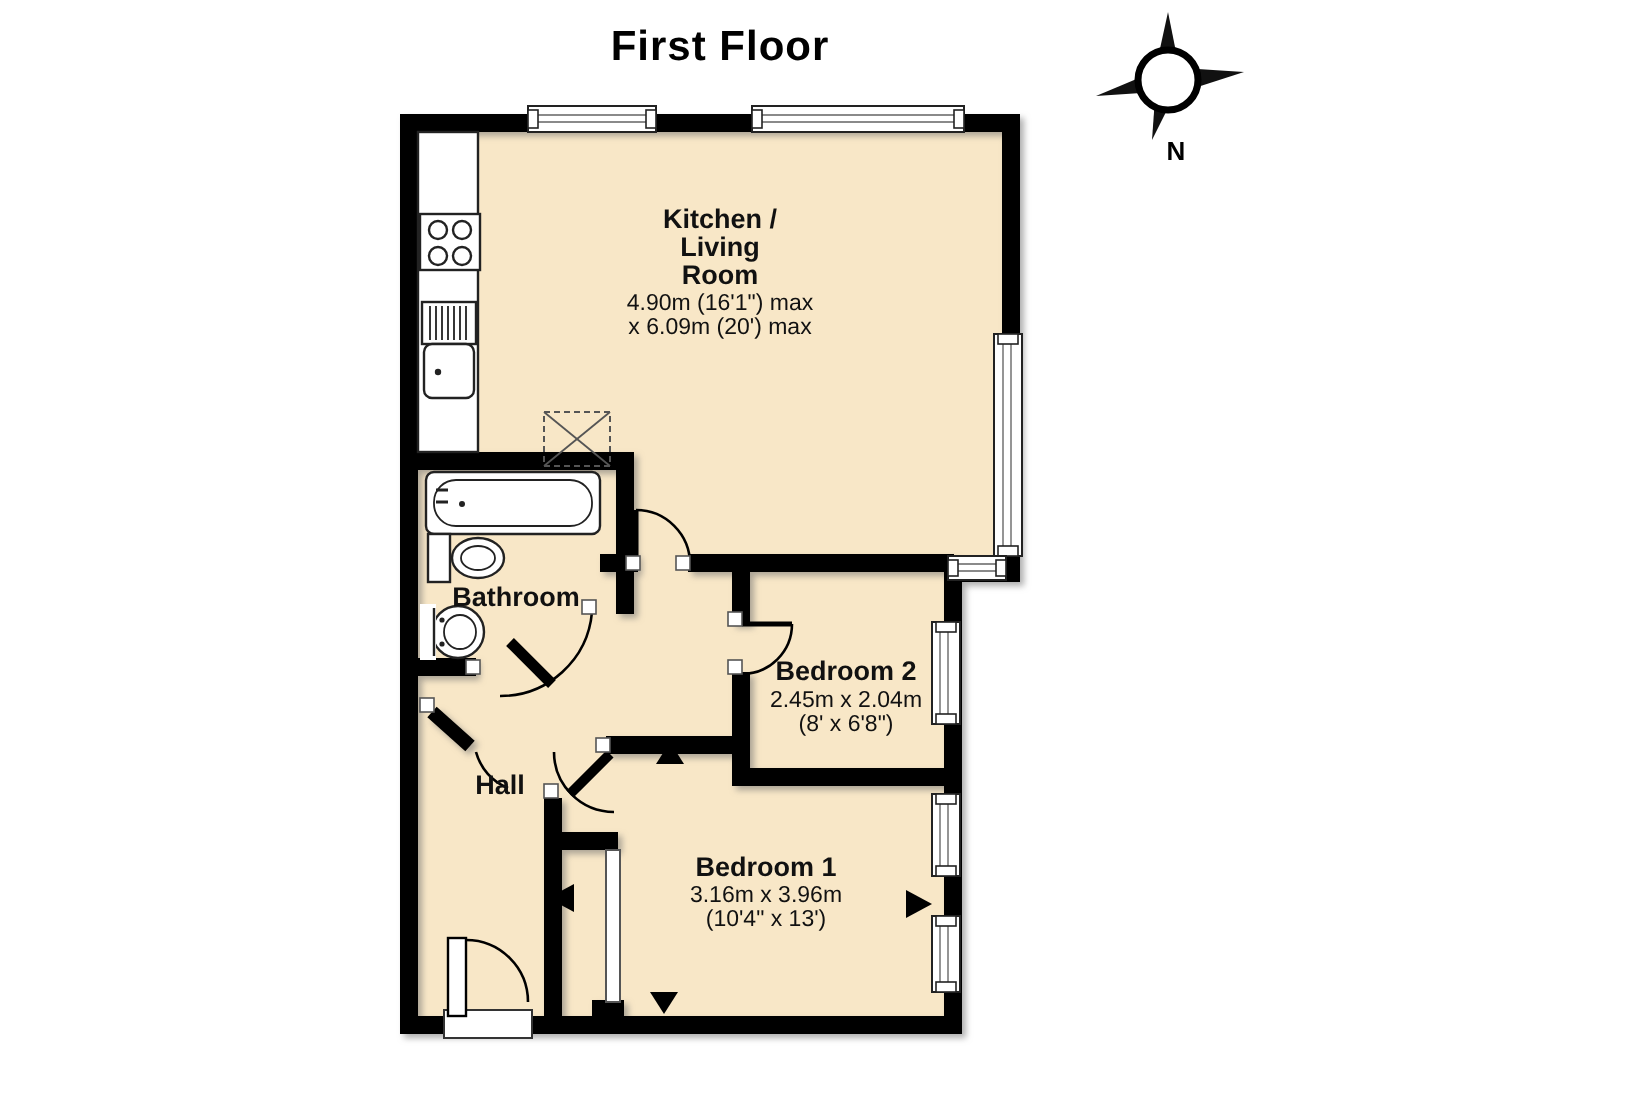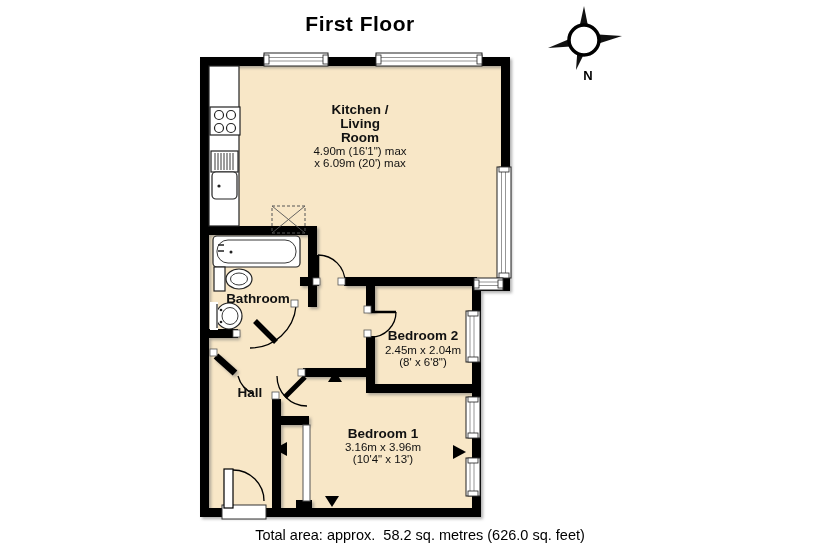--- a/index.html
+++ b/index.html
@@ -225,14 +225,13 @@
     <g>
       <polygon fill="#111" points="584,6 577,38 589,31"></polygon>
       <polygon fill="#111" points="548,48 579,35 578,46"></polygon>
       <polygon fill="#111" points="622,36 591,34 591,46"></polygon>
       <polygon fill="#111" points="576,70 578,42 589,44"></polygon>
       <circle cx="584" cy="40" r="15" fill="#fff" stroke="#000" stroke-width="3.5"></circle>
       <text class="north" x="588" y="80">N</text>
     </g>
   </svg>
 
-  <div class="footer">Total area: approx.  58.2 sq. metres (626.0 sq. feet)</div>
 </div>
 
 </body></html>

